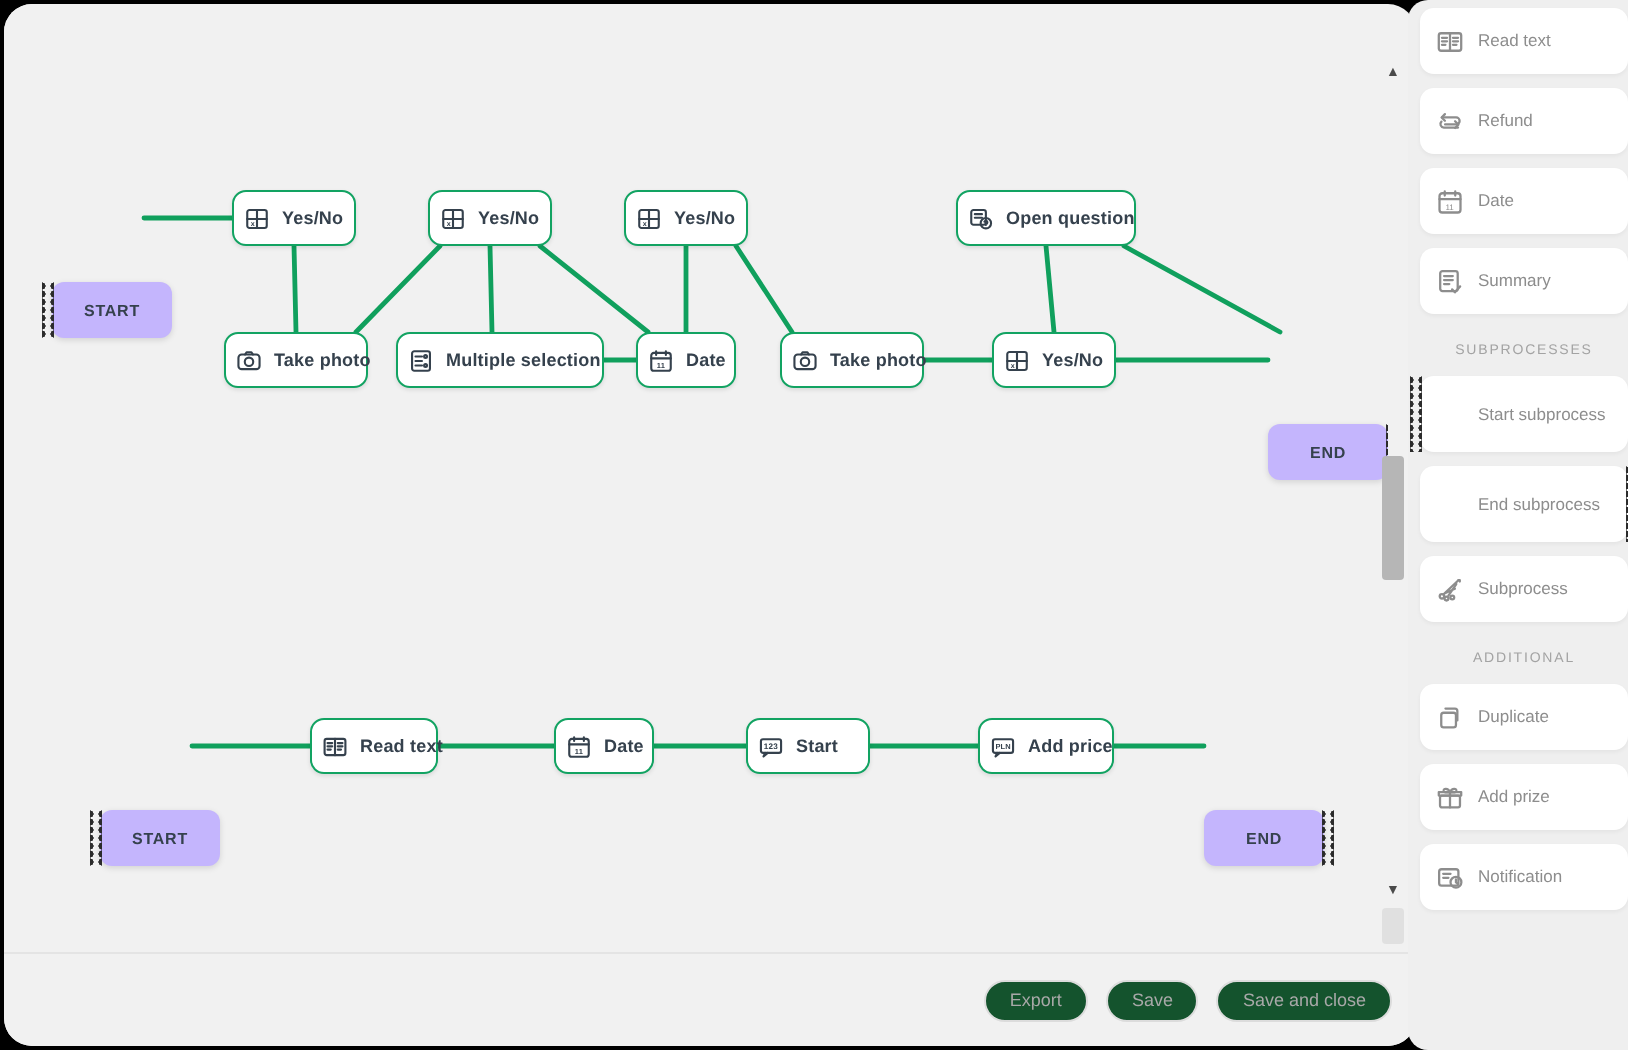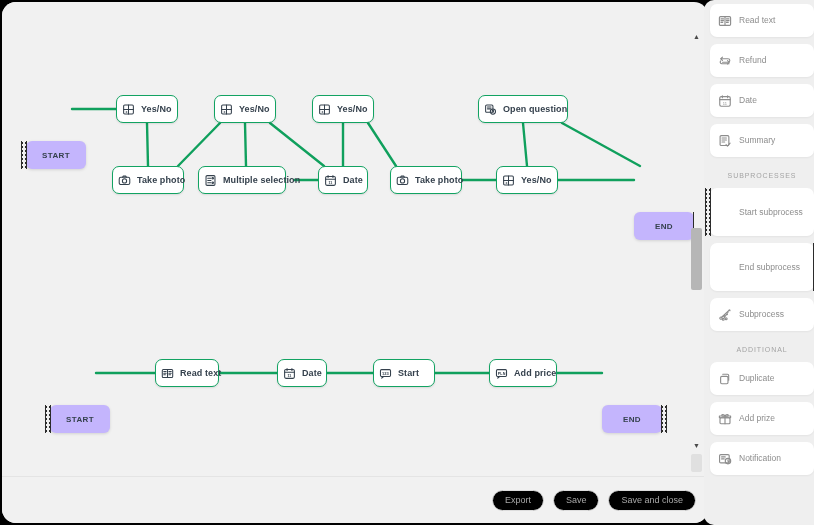--- a/index.html
+++ b/index.html
@@ -136,21 +136,21 @@
     align-items: center;
     justify-content: flex-end;
     padding-right: 12px;
     gap: 9px;
   }
   .btn {
     height: 21px;
     padding: 0 12px;
     border-radius: 11px;
     border: 1px solid #dcdcdc;
-    background: #000000;
+    background: #14532d;
     color: #a8a8a8;
     font-size: 9px;
     font-family: "Liberation Sans", sans-serif;
     display: flex; align-items: center; justify-content: center;
     cursor: default;
     white-space: nowrap;
   }
 
   
   #sidebar {
@@ -172,21 +172,21 @@
     display: flex;
     align-items: center;
     gap: 7px;
     padding: 0 8px;
     font-size: 8.5px;
     color: #8d8d8d;
     box-shadow: 0 1px 2px rgba(0,0,0,.05);
     white-space: nowrap;
     overflow: visible;
   }
-  .side-item.tall { height: 48px; }
+  .side-item.tall { height: 38px; }
   .side-item .sicon {
     width: 14px; height: 14px; flex: 0 0 14px; color: #8d8d8d;
   }
   .side-item .sicon svg { width: 14px; height: 14px; display: block; }
   .side-item .slabel { line-height: 1.18; }
   .side-item .stear {
     position: absolute;
     top: 0; width: 6px; height: 100%;
     background-image:
       radial-gradient(circle at 0 2px, #2b2b2b 1.7px, transparent 1.9px),
@@ -285,21 +285,21 @@
           <div class="node" style="left: 110px; top: 164px; width: 72px;">
             <span class="nicon">
               <svg viewBox="0 0 16 16">
                 <rect x="1.5" y="4" width="13" height="9" rx="2" stroke="currentColor" fill="none" stroke-width="1.3" stroke-linecap="round" stroke-linejoin="round"></rect>
                 <circle cx="8" cy="8.5" r="2.6" stroke="currentColor" fill="none" stroke-width="1.3" stroke-linecap="round" stroke-linejoin="round"></circle>
                 <path d="M5.6 4l.9-1.4h3l.9 1.4" stroke="currentColor" fill="none" stroke-width="1.3" stroke-linecap="round" stroke-linejoin="round"></path>
               </svg>
             </span>
             <span class="nlabel">Take photo</span>
           </div>
-          <div class="node" style="left: 196px; top: 164px; width: 88px;">
+          <div class="node" style="left: 196px; top: 164px; width: 104px;">
             <span class="nicon">
               <svg viewBox="0 0 16 16">
                 <rect x="2.5" y="2" width="11" height="12" rx="1.4" stroke="currentColor" fill="none" stroke-width="1.3" stroke-linecap="round" stroke-linejoin="round"></rect>
                 <path d="M4.6 5.2h4M4.6 8h4M4.6 10.8h4" stroke="currentColor" fill="none" stroke-width="1.3" stroke-linecap="round" stroke-linejoin="round"></path>
                 <circle cx="10.8" cy="5.2" r=".9" stroke="currentColor" fill="none" stroke-width="1.3" stroke-linecap="round" stroke-linejoin="round"></circle>
                 <circle cx="10.8" cy="10.8" r=".9" stroke="currentColor" fill="none" stroke-width="1.3" stroke-linecap="round" stroke-linejoin="round"></circle>
               </svg>
             </span>
             <span class="nlabel">Multiple selection</span>
           </div>

